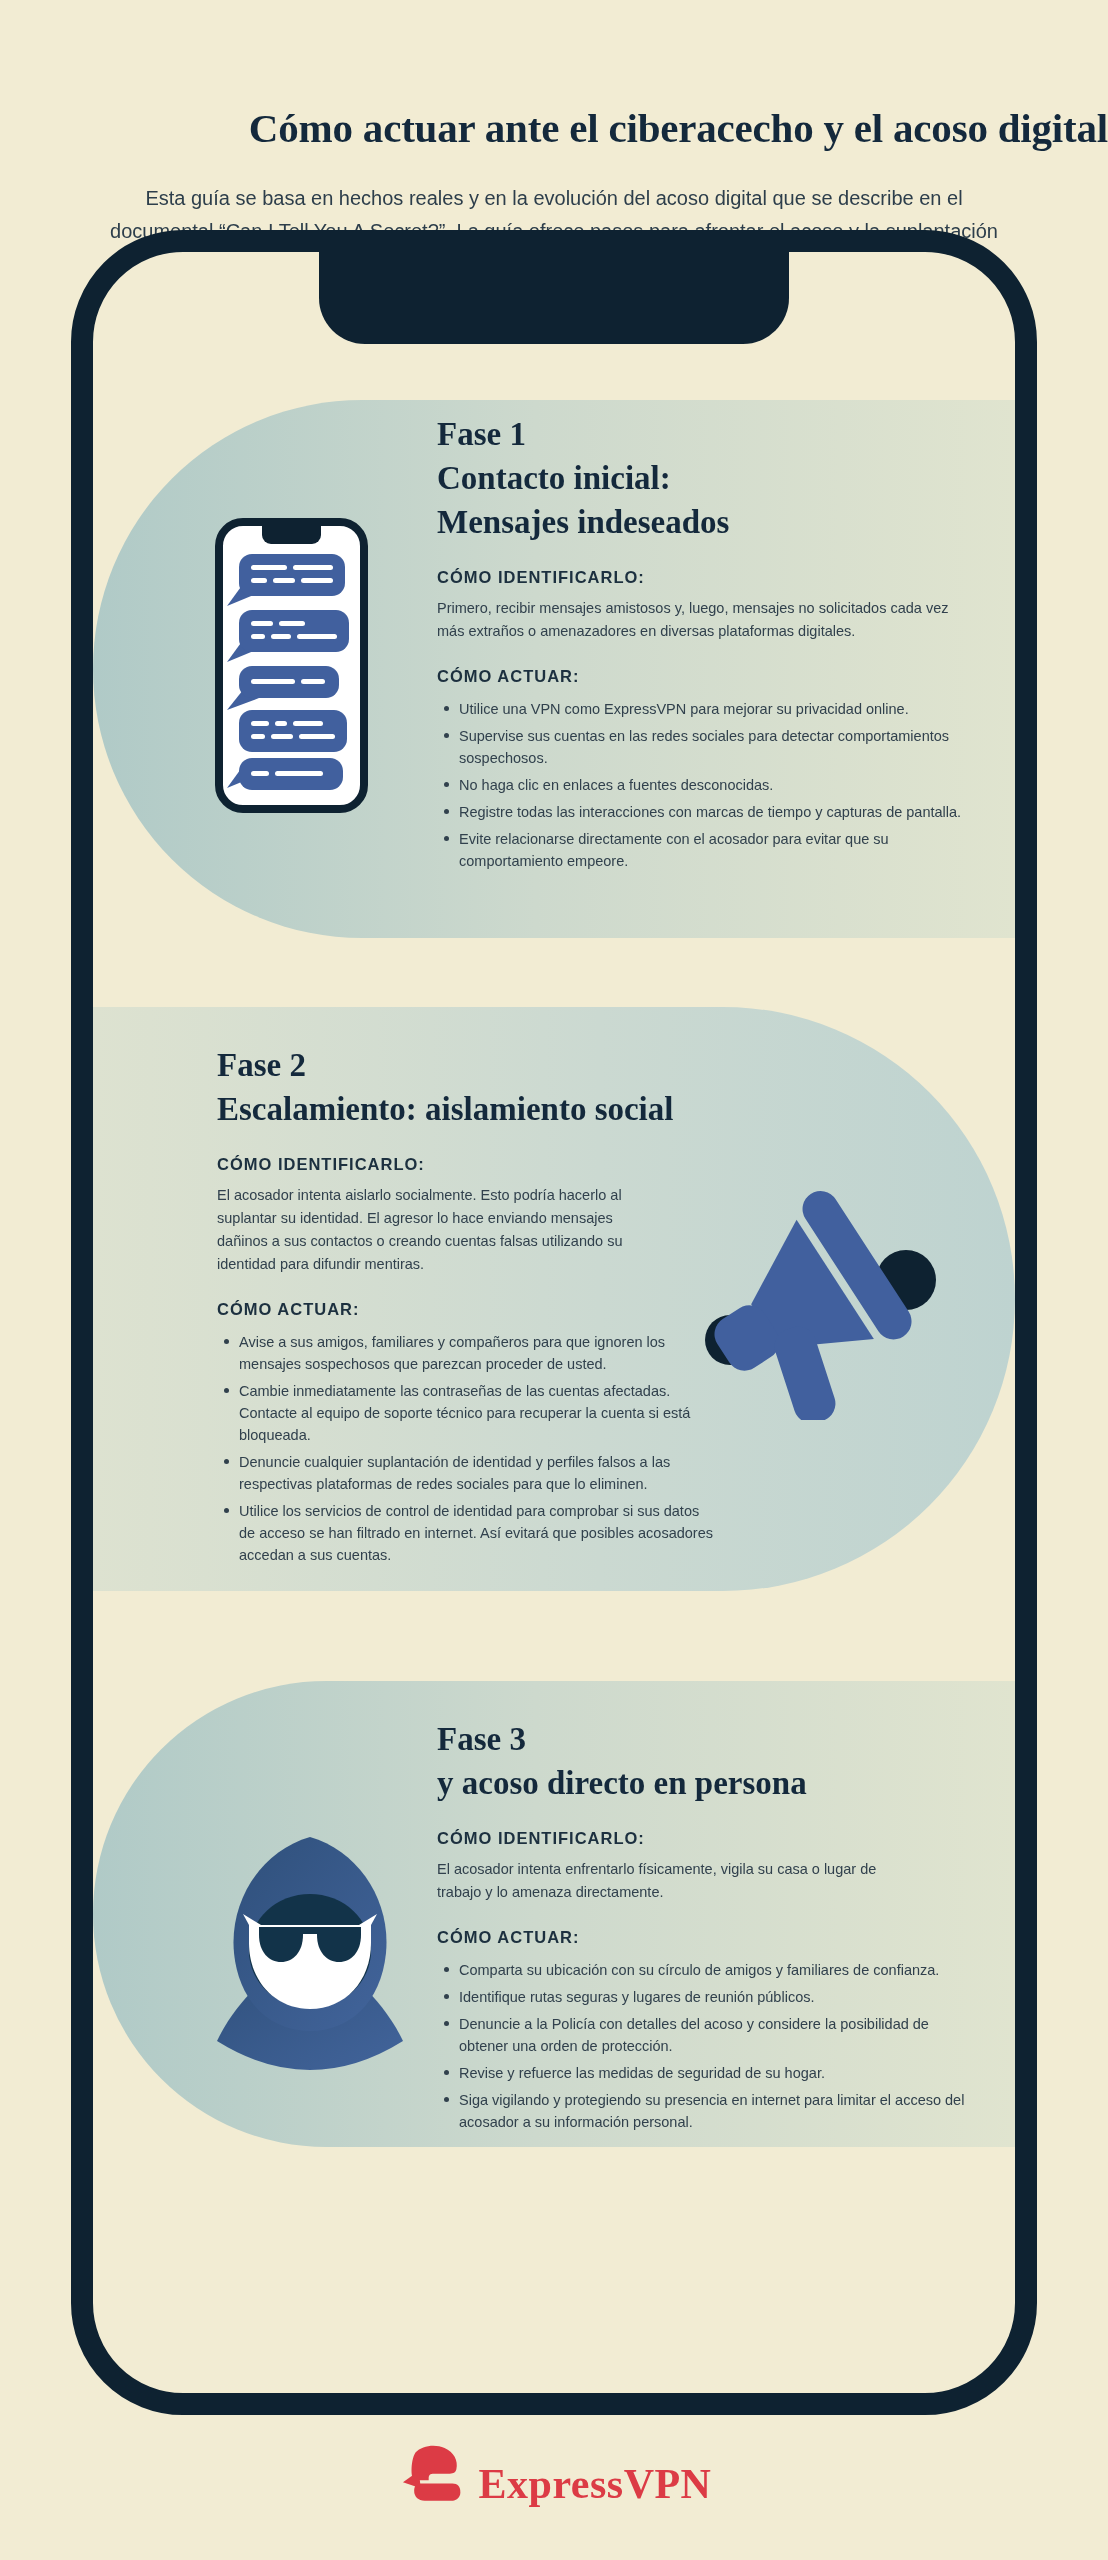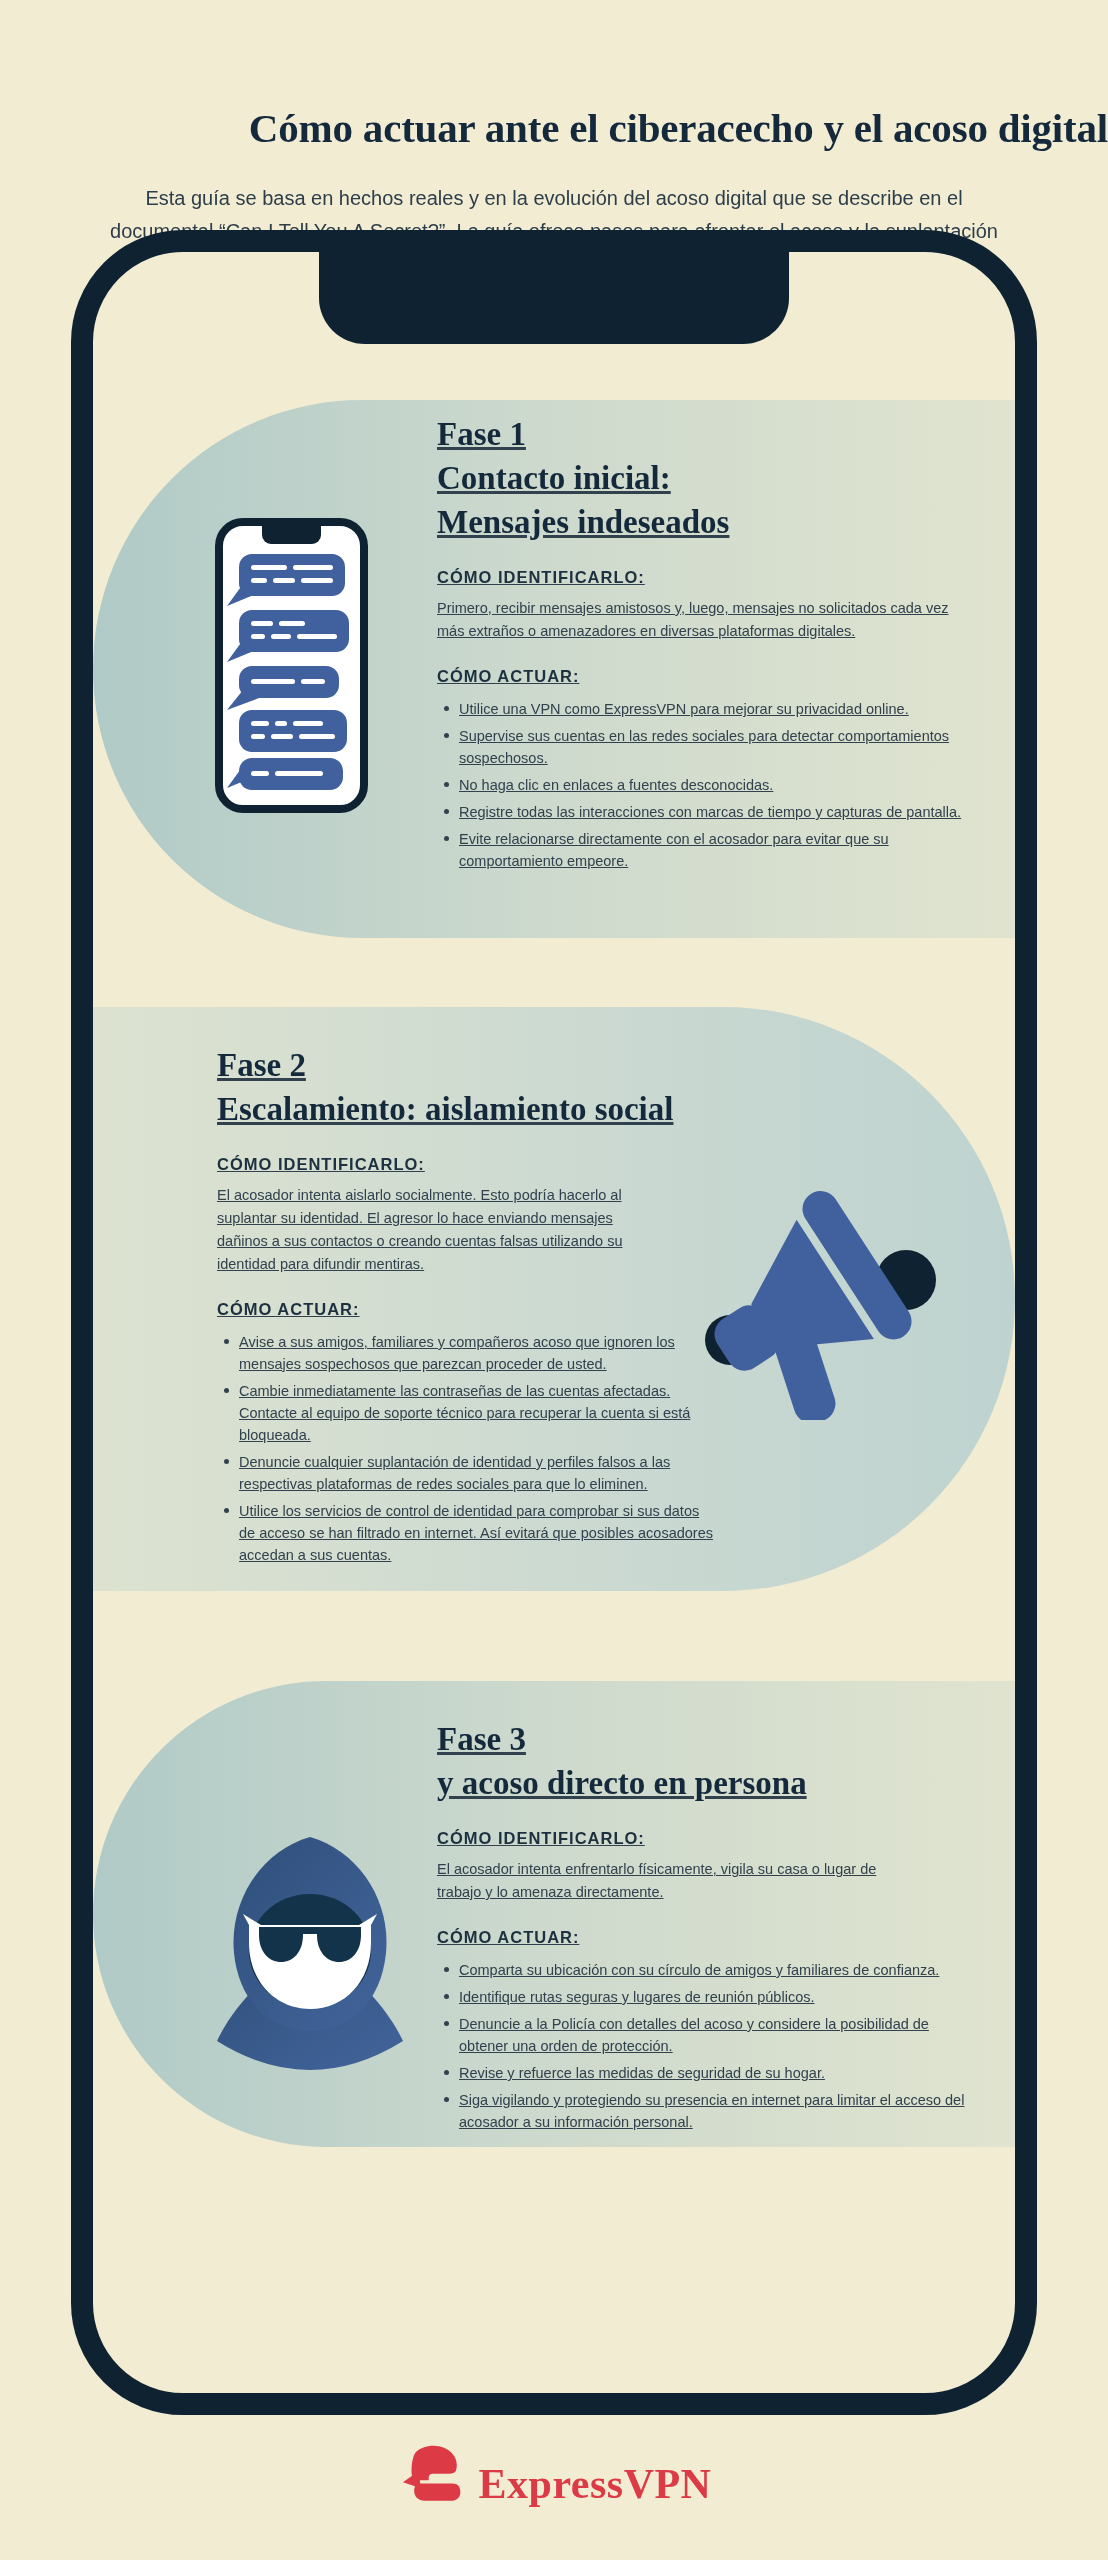--- a/index.html
+++ b/index.html
@@ -42,21 +42,21 @@
     width:470px;height:92px;background:var(--navy);
     border-radius:0 0 46px 46px;
   }
   
   .blob{position:absolute;left:0;width:922px;}
   .blob-left{border-radius:269px 0 0 269px;background:linear-gradient(90deg,#b0cac7 0%,#cdd9cd 48%,#e0e4cf 100%);}
   .blob-1{top:148px;height:538px;}
   .blob-2{top:755px;height:584px;border-radius:0 292px 292px 0;
           background:linear-gradient(90deg,#dde2d0 0%,#cbd9d1 55%,#bed3d0 100%);}
   .blob-3{top:1429px;height:466px;}
-  .content{position:absolute;text-decoration:underline;}
+  .content{position:absolute;}
   .content-1{left:344px;top:12px;width:540px;}
   .content-2{left:124px;top:36px;width:500px;}
   .content-3{left:344px;top:36px;width:545px;}
   .phase-title{
     font-family:"Liberation Serif","DejaVu Serif",serif;
     font-weight:700;font-size:33px;line-height:44px;color:var(--ink);
     margin-bottom:20px;
   }
   .phase-title div{white-space:nowrap;}
   .kicker{
@@ -187,21 +187,21 @@
     </div>
     <div class="content content-2">
       <div class="phase-title">
           <div>Fase 2</div>
           <div>Escalamiento: aislamiento social</div>
         </div>
       <div class="kicker">CÓMO IDENTIFICARLO:</div>
       <p class="body-text">El acosador intenta aislarlo socialmente. Esto podría hacerlo al suplantar su identidad. El agresor lo hace enviando mensajes dañinos a sus contactos o creando cuentas falsas utilizando su identidad para difundir mentiras.</p>
       <div class="kicker">CÓMO ACTUAR:</div>
       <ul class="bullets">
-          <li>Avise a sus amigos, familiares y compañeros acoso que ignoren los mensajes sospechosos que parezcan proceder de usted.</li>
+          <li>Avise a sus amigos, familiares y compañeros para que ignoren los mensajes sospechosos que parezcan proceder de usted.</li>
           <li>Cambie inmediatamente las contraseñas de las cuentas afectadas. Contacte al equipo de soporte técnico para recuperar la cuenta si está bloqueada.</li>
           <li>Denuncie cualquier suplantación de identidad y perfiles falsos a las respectivas plataformas de redes sociales para que lo eliminen.</li>
           <li>Utilice los servicios de control de identidad para comprobar si sus datos de acceso se han filtrado en internet. Así evitará que posibles acosadores accedan a sus cuentas.</li>
         </ul>
     </div>
   </section>
 
   <section class="blob blob-left blob-3">
     <div class="icon-abs hood-wrap">
       <svg viewBox="0 0 230 260" width="230" height="260">

